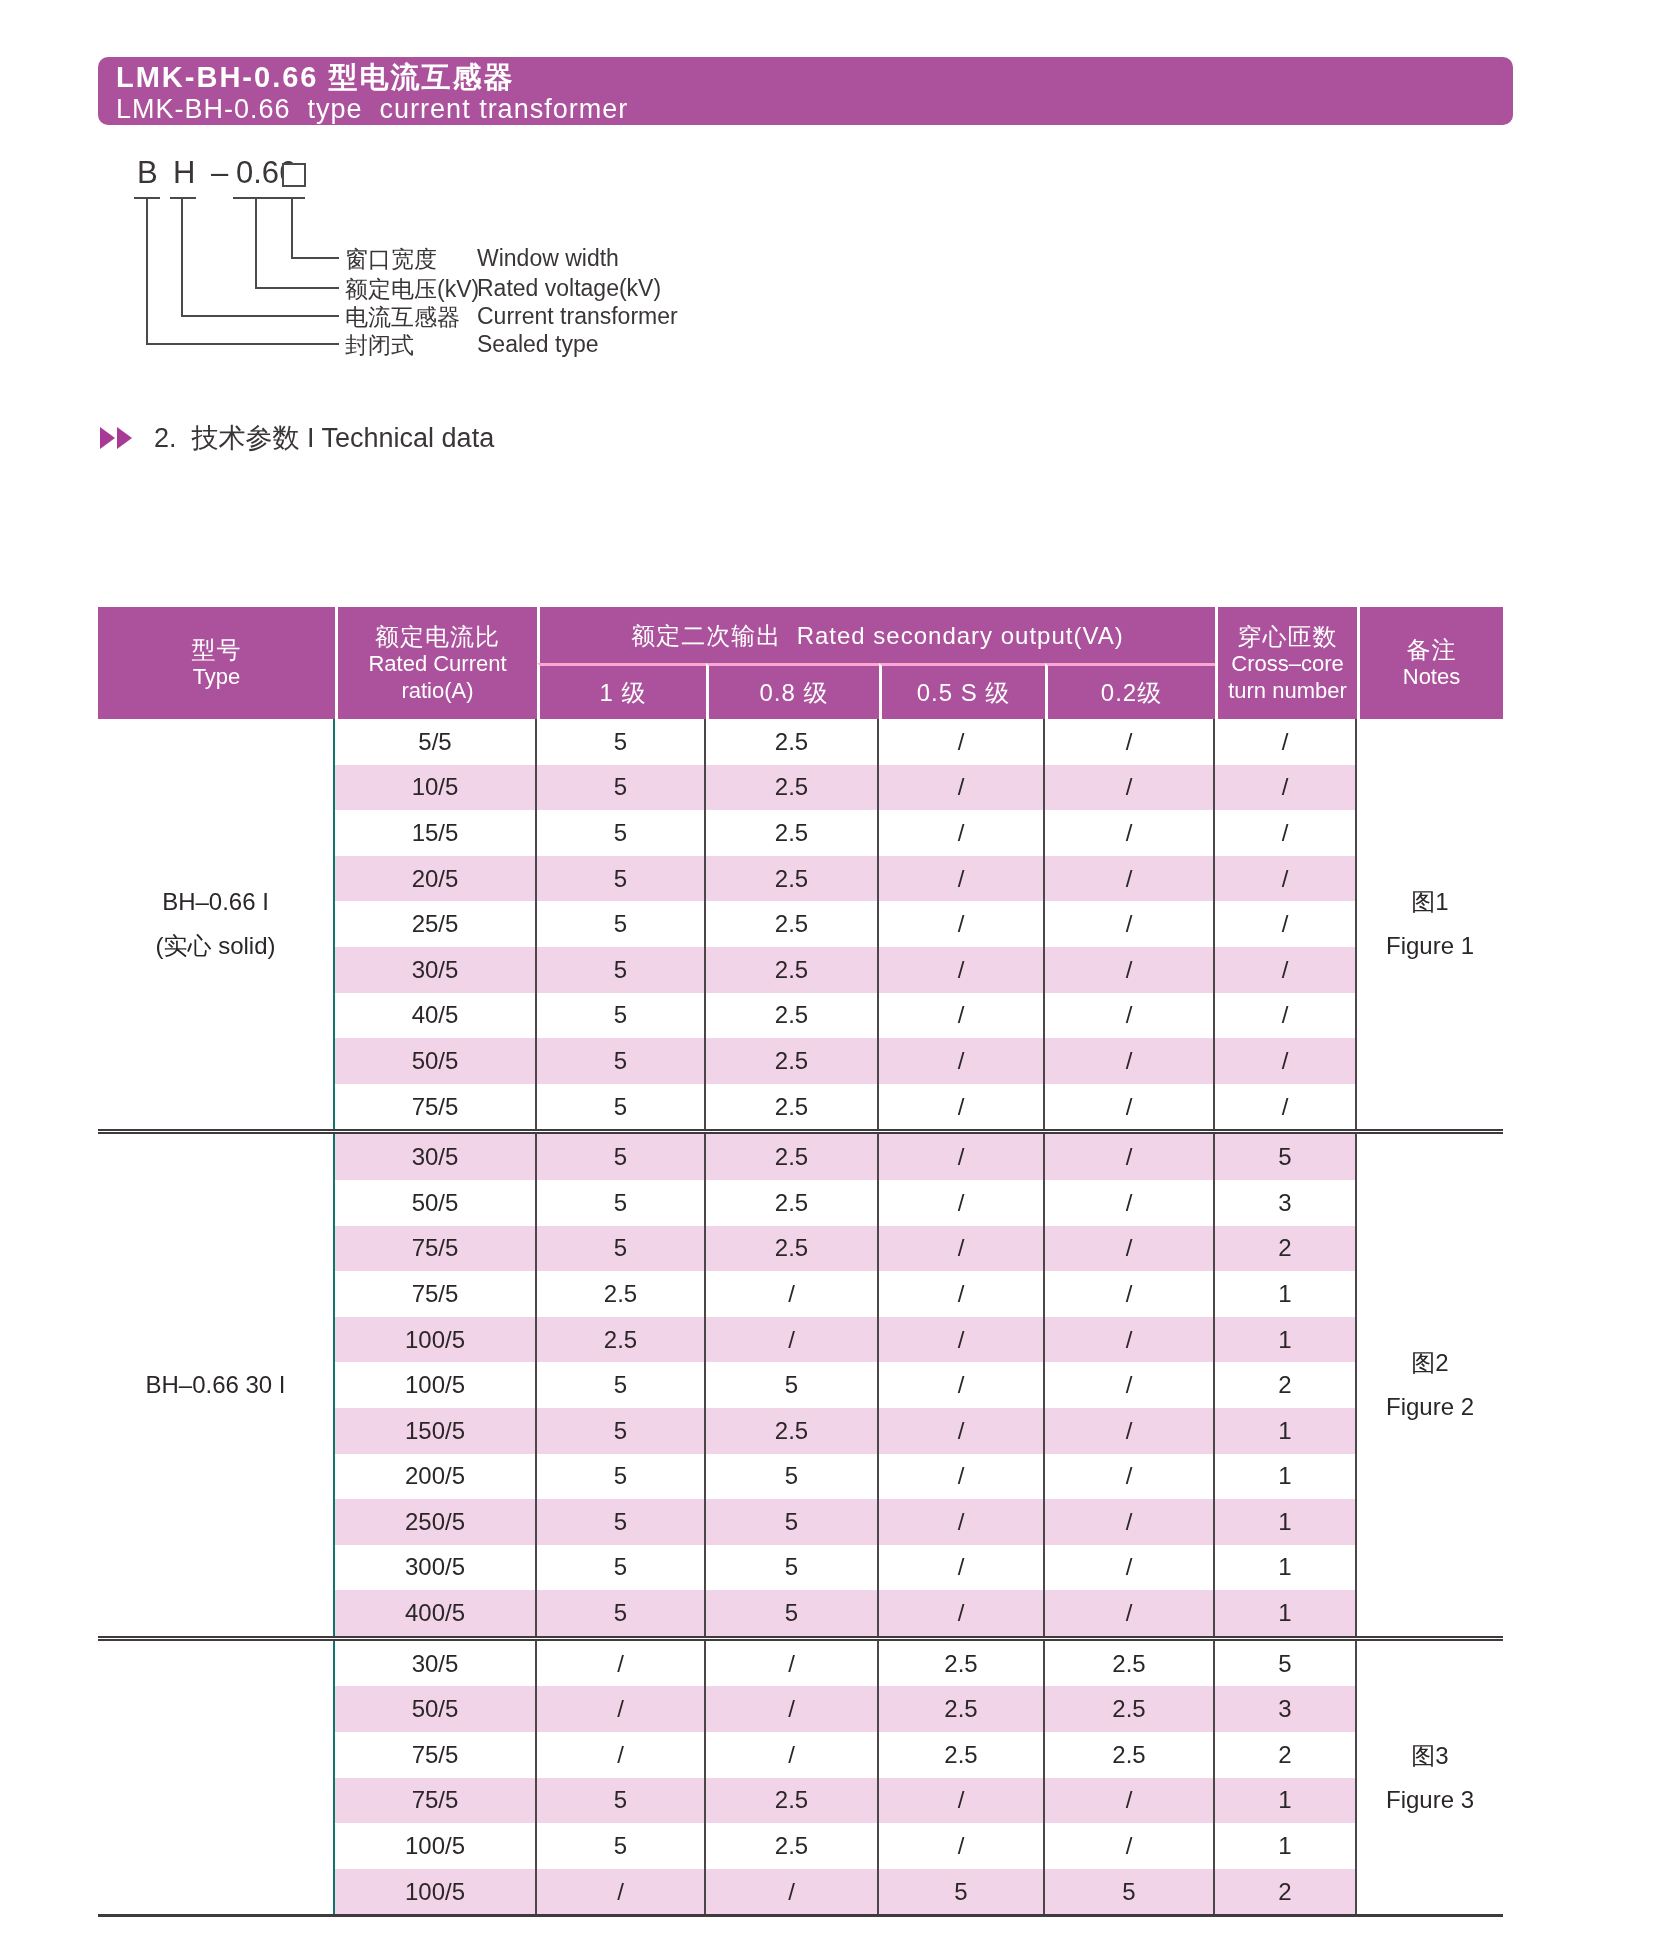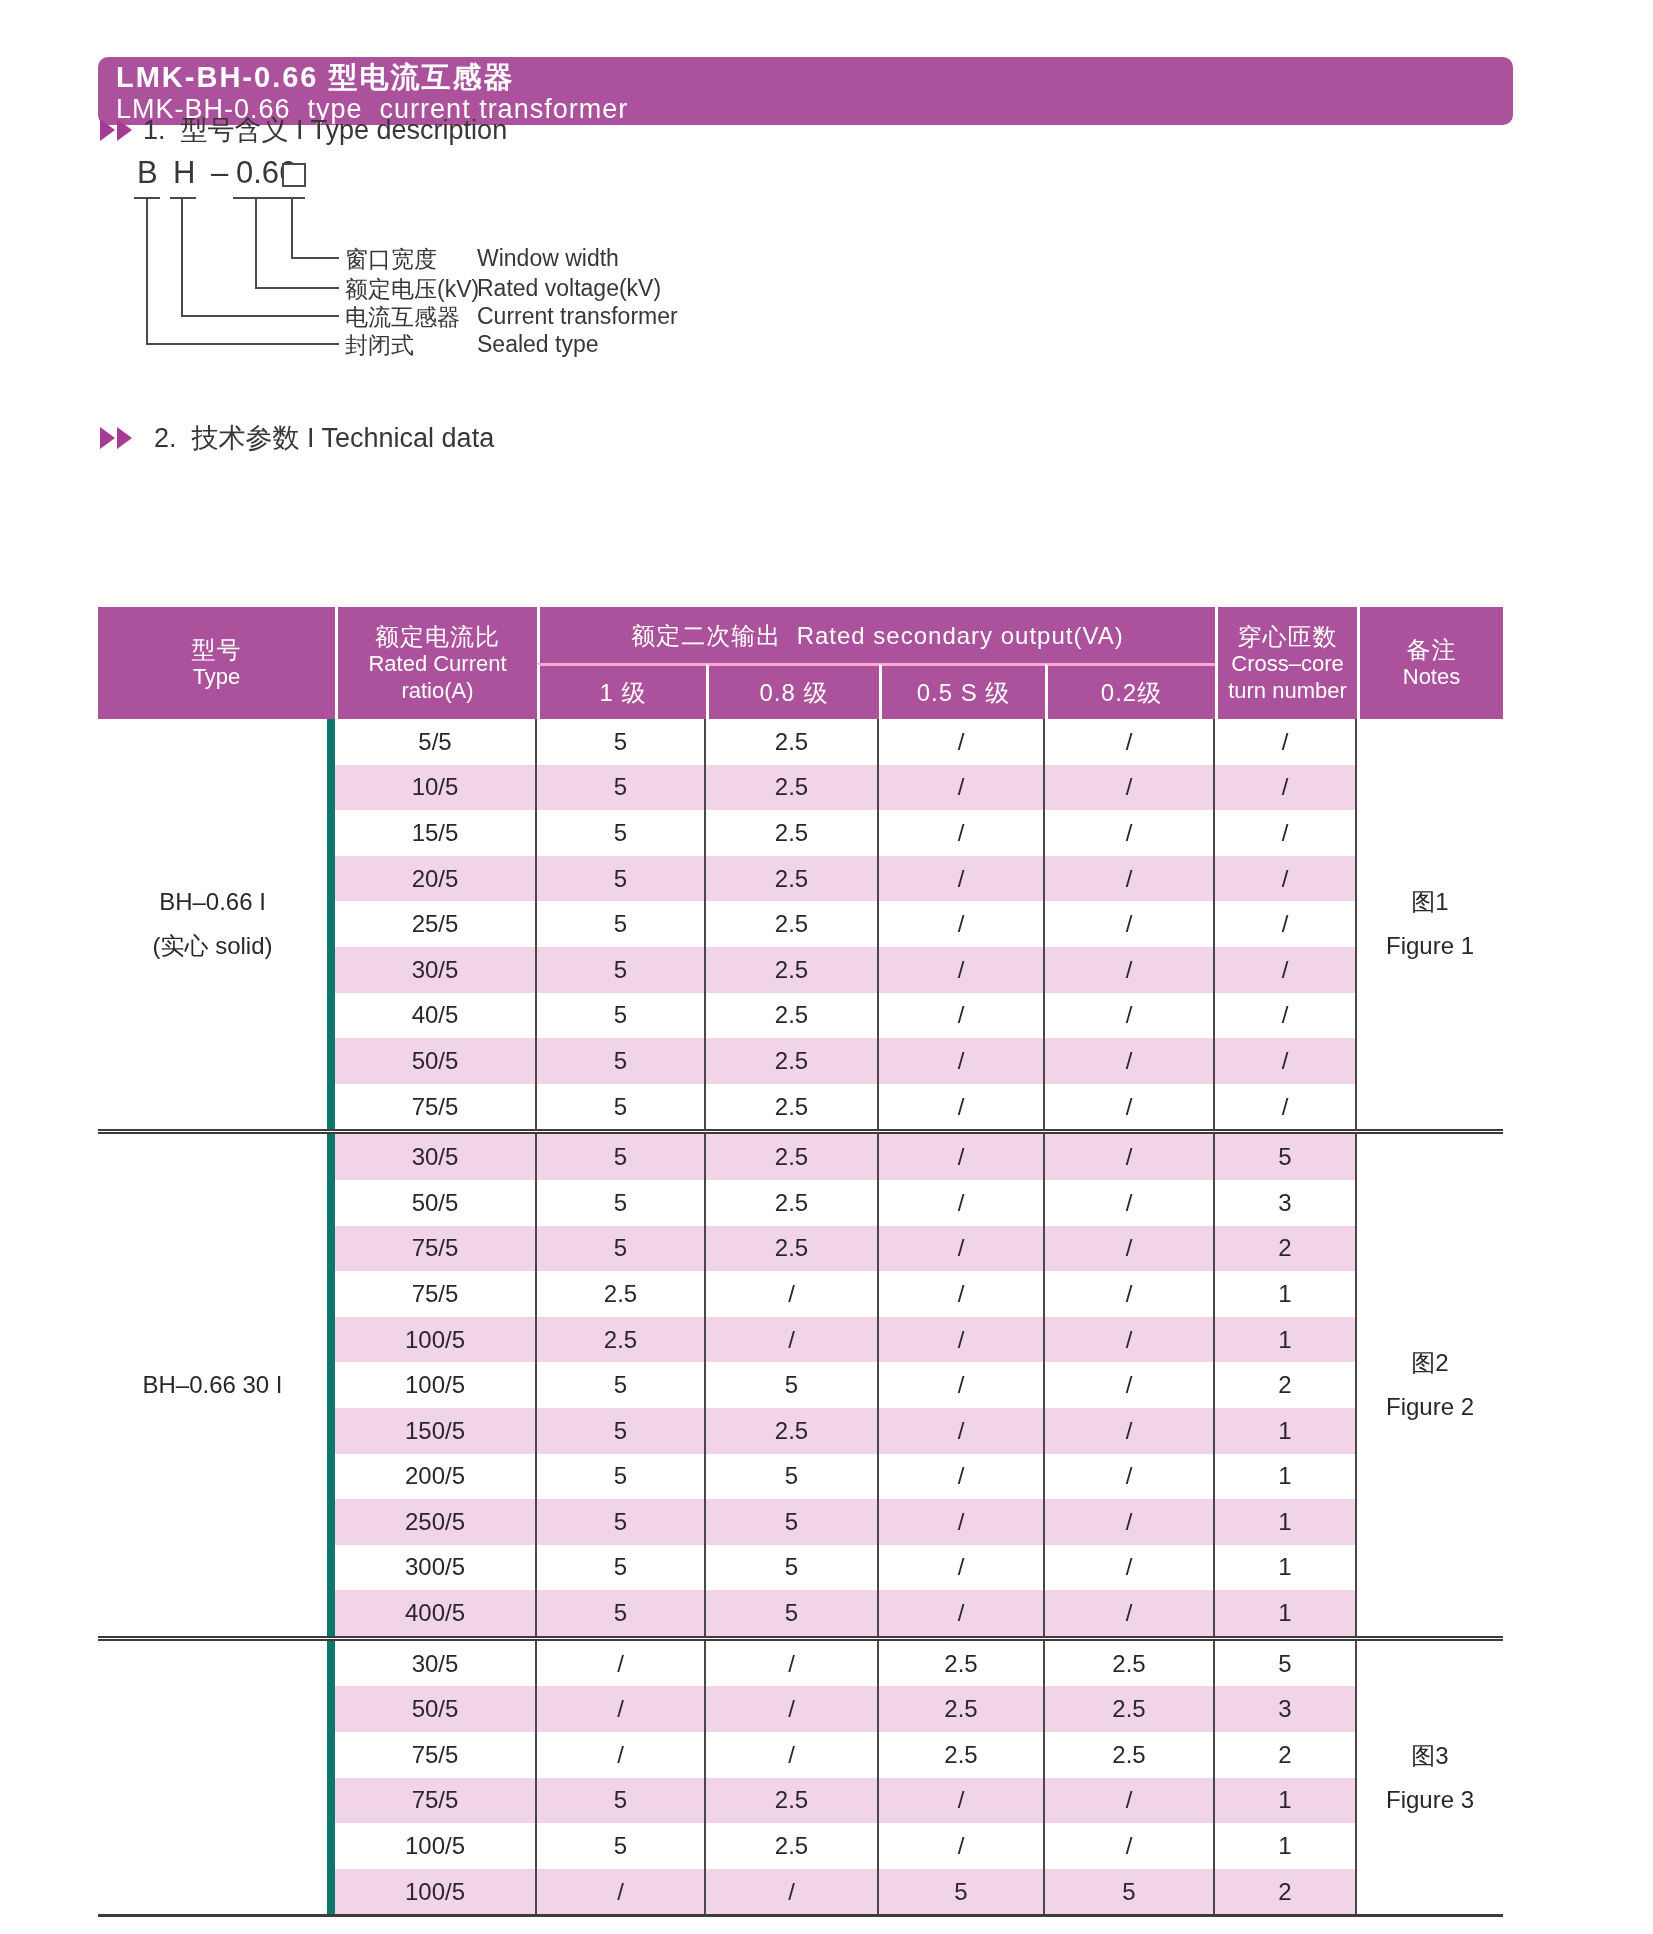--- a/index.html
+++ b/index.html
@@ -50,38 +50,33 @@
     grid-auto-rows:45.6px;background:#fff;
   }
   .tgroup.sep{border-top:5px double #3f3b3c;}
   .tgroup.last{border-bottom:3px solid #3f3b3c;}
   .cell{display:flex;align-items:center;justify-content:center;font-size:24px;color:#2b2728;
         box-sizing:border-box;border-right:2px solid #4b4748;}
   .cell.pink{background:#f2d4e9;}
   .cell.white{background:#fff;}
   .span-cell{display:flex;flex-direction:column;align-items:center;justify-content:center;
         background:#fff;font-size:24px;color:#2b2728;box-sizing:border-box;line-height:44px;}
-  .type-cell{border-right:8px solid #0f766e;}
+  .type-cell{border-right:2px solid #0f766e;}
   .notes-cell{border-right:none;}
 </style>
 </head>
 <body>
 
 <div class="page">
 
   <div class="title-bar">
     <div class="title-zh">LMK-BH-0.66 型电流互感器</div>
     <div class="title-en">LMK-BH-0.66  type  current transformer</div>
   </div>
 
-  <div class="sec-head s1">
-    <span class="tri"></span>
-    <span class="tri"></span>
-    <span class="sec-text">1.  型号含义 I Type description</span>
-  </div>
 
   <span class="model-char model-b">B</span>
   <span class="model-char model-h">H</span>
   <span class="model-char model-dash">–</span>
   <span class="model-char model-v">0.66</span>
   <span class="model-square"></span>
 
   <div class="tbar" style="left:134px;width:26px;"></div>
   <div class="tbar" style="left:170px;width:26px;"></div>
   <div class="tbar" style="left:233px;width:46px;"></div>

